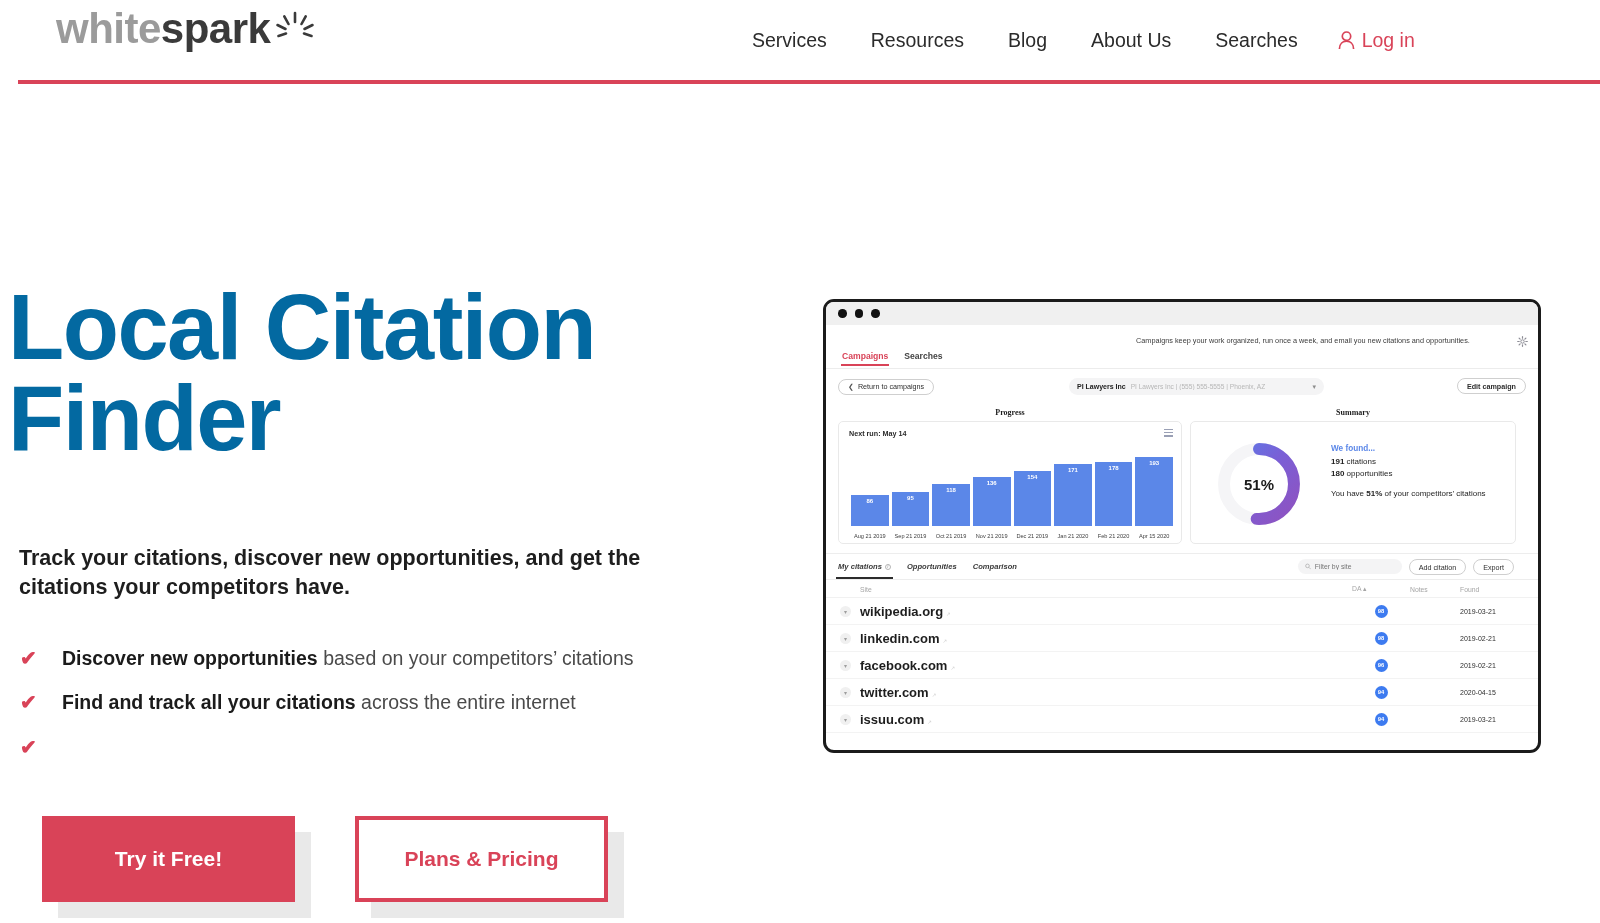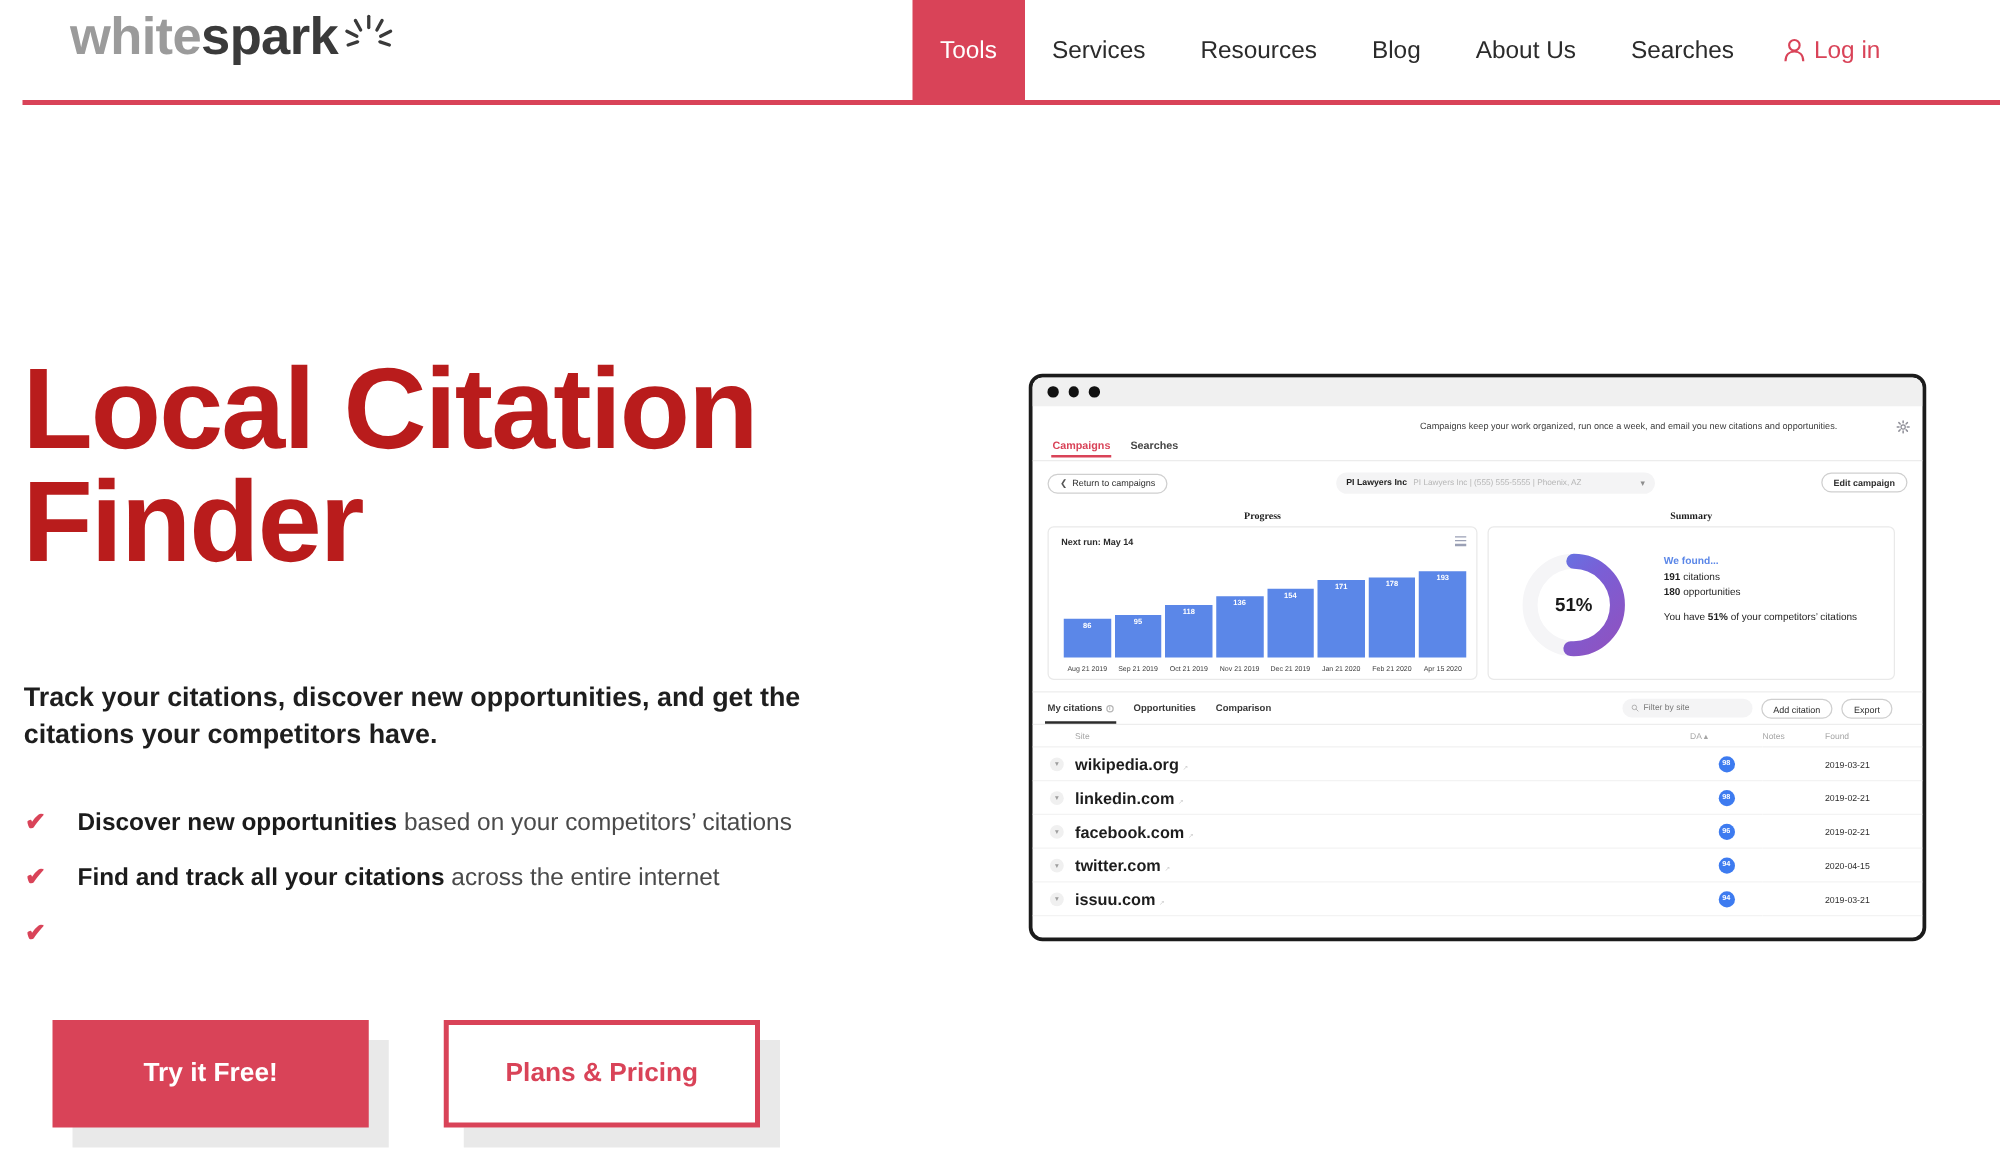--- a/index.html
+++ b/index.html
@@ -47,24 +47,24 @@
   .nav-item.active { background: #d94358; color: #fff; }
   .nav-login {
     display: flex; align-items: center; gap: 7px;
     color: #d94358; font-size: 19.5px;
     padding: 0 20px 0 18px; cursor: pointer; white-space: nowrap;
   }
 
   
   .hero { position: relative; }
   .hero-title {
-    position: absolute; left: 18px; top: 200px;
+    position: absolute; left: 8px; top: 200px;
     width: 680px;
     font-size: 92px; font-weight: 700; line-height: 0.99;
-    color: #b91c1c; letter-spacing: -1.5px;
+    color: #0369a1; letter-spacing: -1.5px;
   }
   .hero-sub {
     position: absolute; left: 19px; top: 462px; width: 690px;
     font-size: 21.5px; font-weight: 700; line-height: 1.34; color: #1e1e1e;
   }
   .bullets { position: absolute; left: 20px; top: 565px; width: 700px; }
   .bullet {
     display: flex; align-items: flex-start; gap: 0;
     margin-bottom: 21px; font-size: 19.5px; line-height: 1.2;
   }
@@ -216,20 +216,21 @@
   .table-sec { margin-top: 9px; border-top: 1px solid #ededed; }
   .table-tabs {
     height: 26px; display: flex; align-items: center;
     padding: 0 12px; gap: 16px; position: relative;
     border-bottom: 1px solid #ededed;
   }
   .t-tab {
     font-size: 7.6px; font-weight: 700; color: #3a3a3a;
     cursor: pointer; position: relative; display: flex; align-items: center; gap: 3px;
     height: 100%;
+    font-style: italic;
   }
   .t-tab.active::after {
     content: ""; position: absolute; left: -2px; right: -2px; bottom: 0;
     height: 1.6px; background: #2c2c2c;
   }
   .info-i {
     width: 6px; height: 6px; border: 0.8px solid #b5b5b5; border-radius: 50%;
     font-size: 4.5px; color: #b5b5b5; display: inline-flex;
     align-items: center; justify-content: center;
   }
@@ -290,21 +291,20 @@
         <line x1="38.5" y1="15" x2="30.5" y2="19"></line>
         <line x1="10.3" y1="6.3" x2="14.5" y2="14"></line>
         <line x1="3.5" y1="15" x2="11.5" y2="19"></line>
         <line x1="4.5" y1="26" x2="12" y2="23.5"></line>
         <line x1="37.5" y1="26" x2="30" y2="23.5"></line>
       </g>
     </svg>
   </div>
 
   <nav class="nav">
-    <a class="nav-item active">Tools</a>
     <a class="nav-item">Services</a>
     <a class="nav-item">Resources</a>
     <a class="nav-item">Blog</a>
     <a class="nav-item">About Us</a>
     <a class="nav-item">Searches</a>
     <div class="nav-login">
       <svg width="17" height="19" viewBox="0 0 17 19">
         <circle cx="8.5" cy="5.2" r="4.2" fill="none" stroke="#d94358" stroke-width="1.7"></circle>
         <path d="M1.4 18 C1.4 12.4 5 10.2 8.5 10.2 C12 10.2 15.6 12.4 15.6 18" fill="none" stroke="#d94358" stroke-width="1.7"></path>
       </svg>

